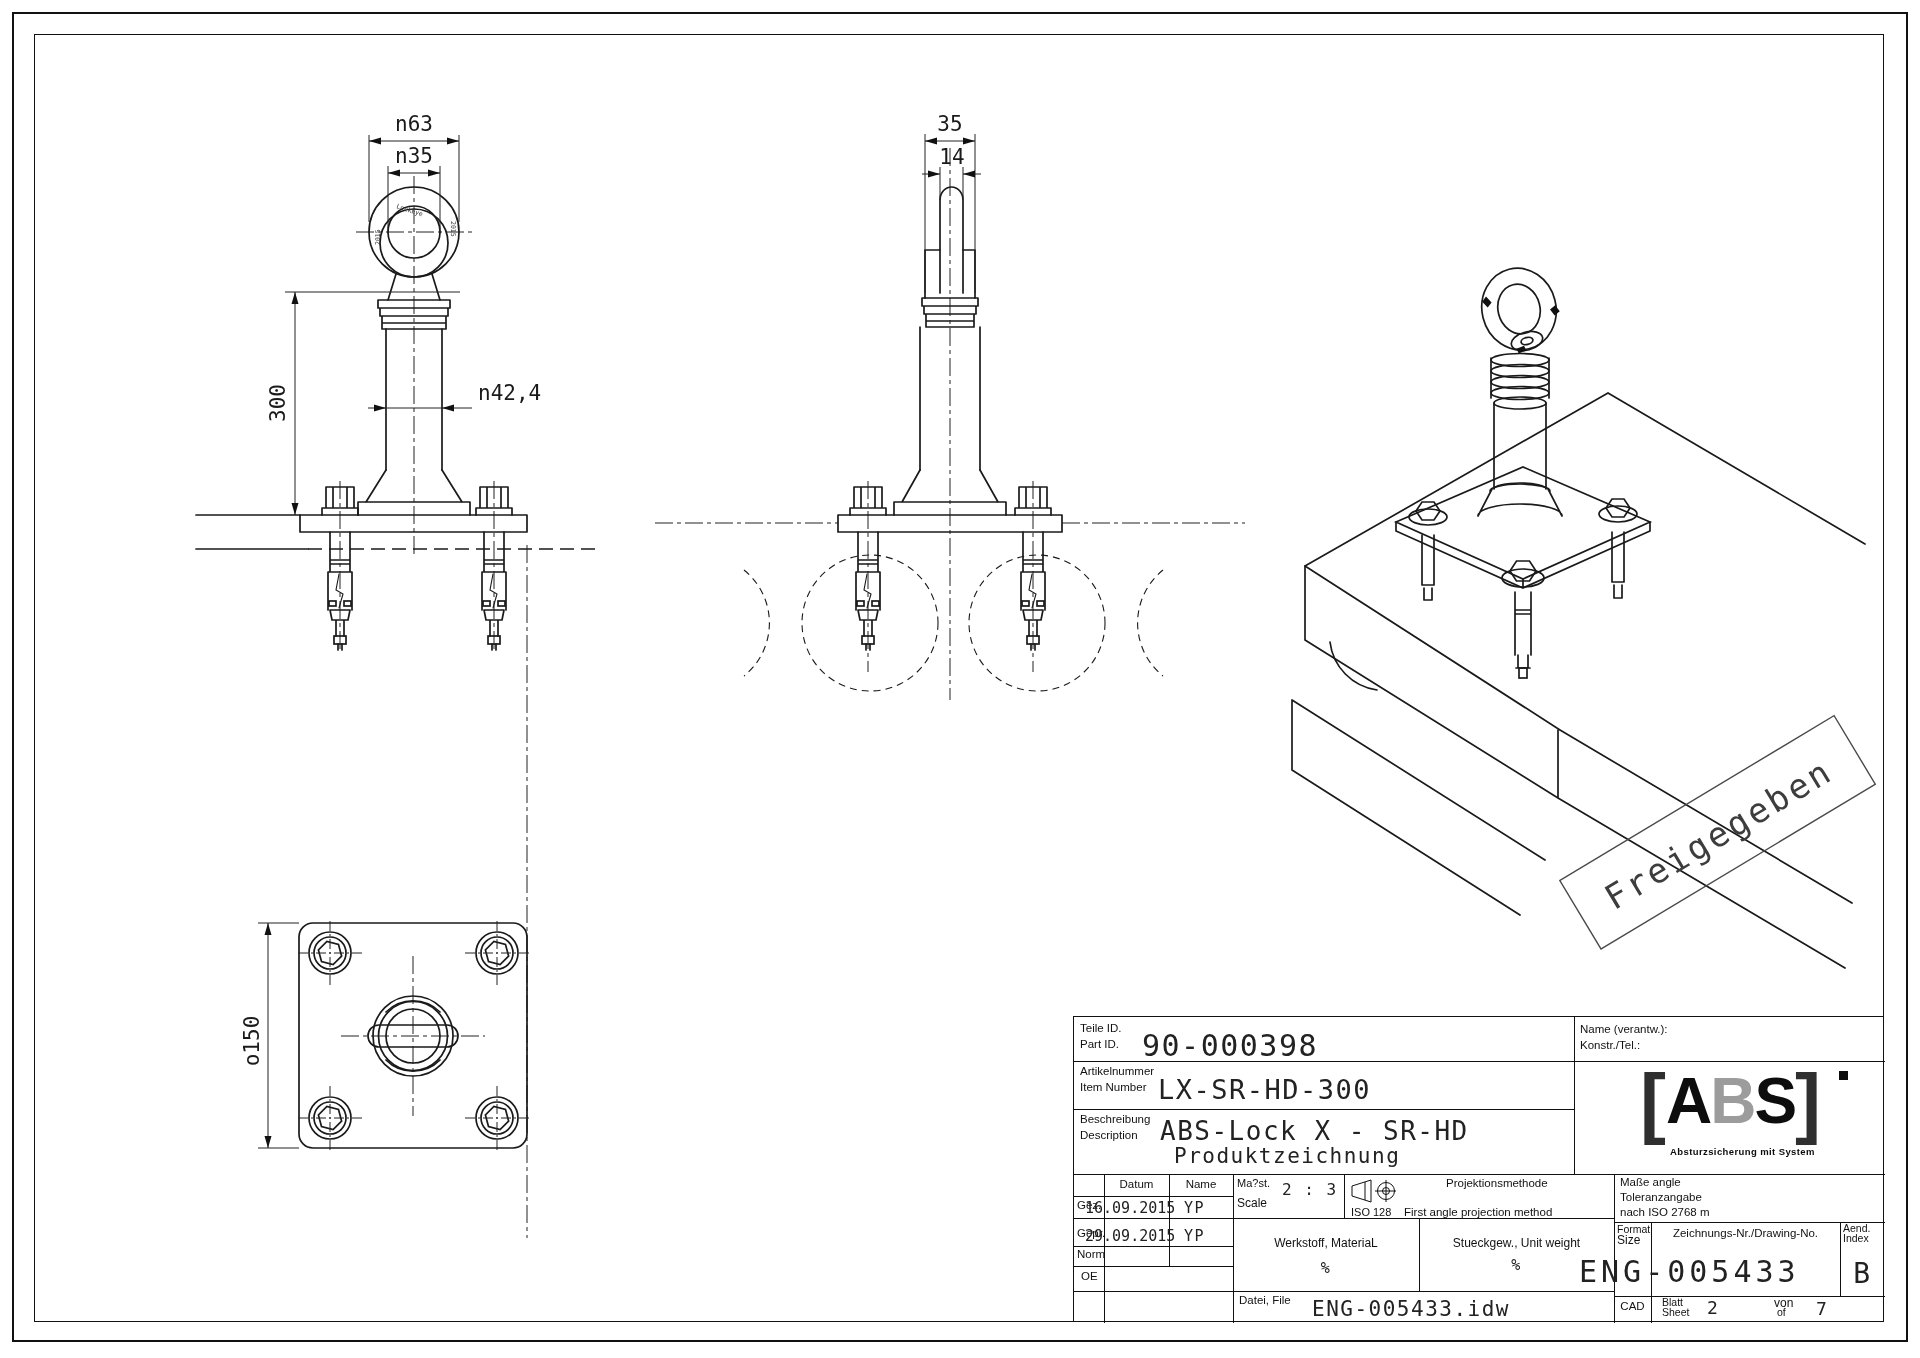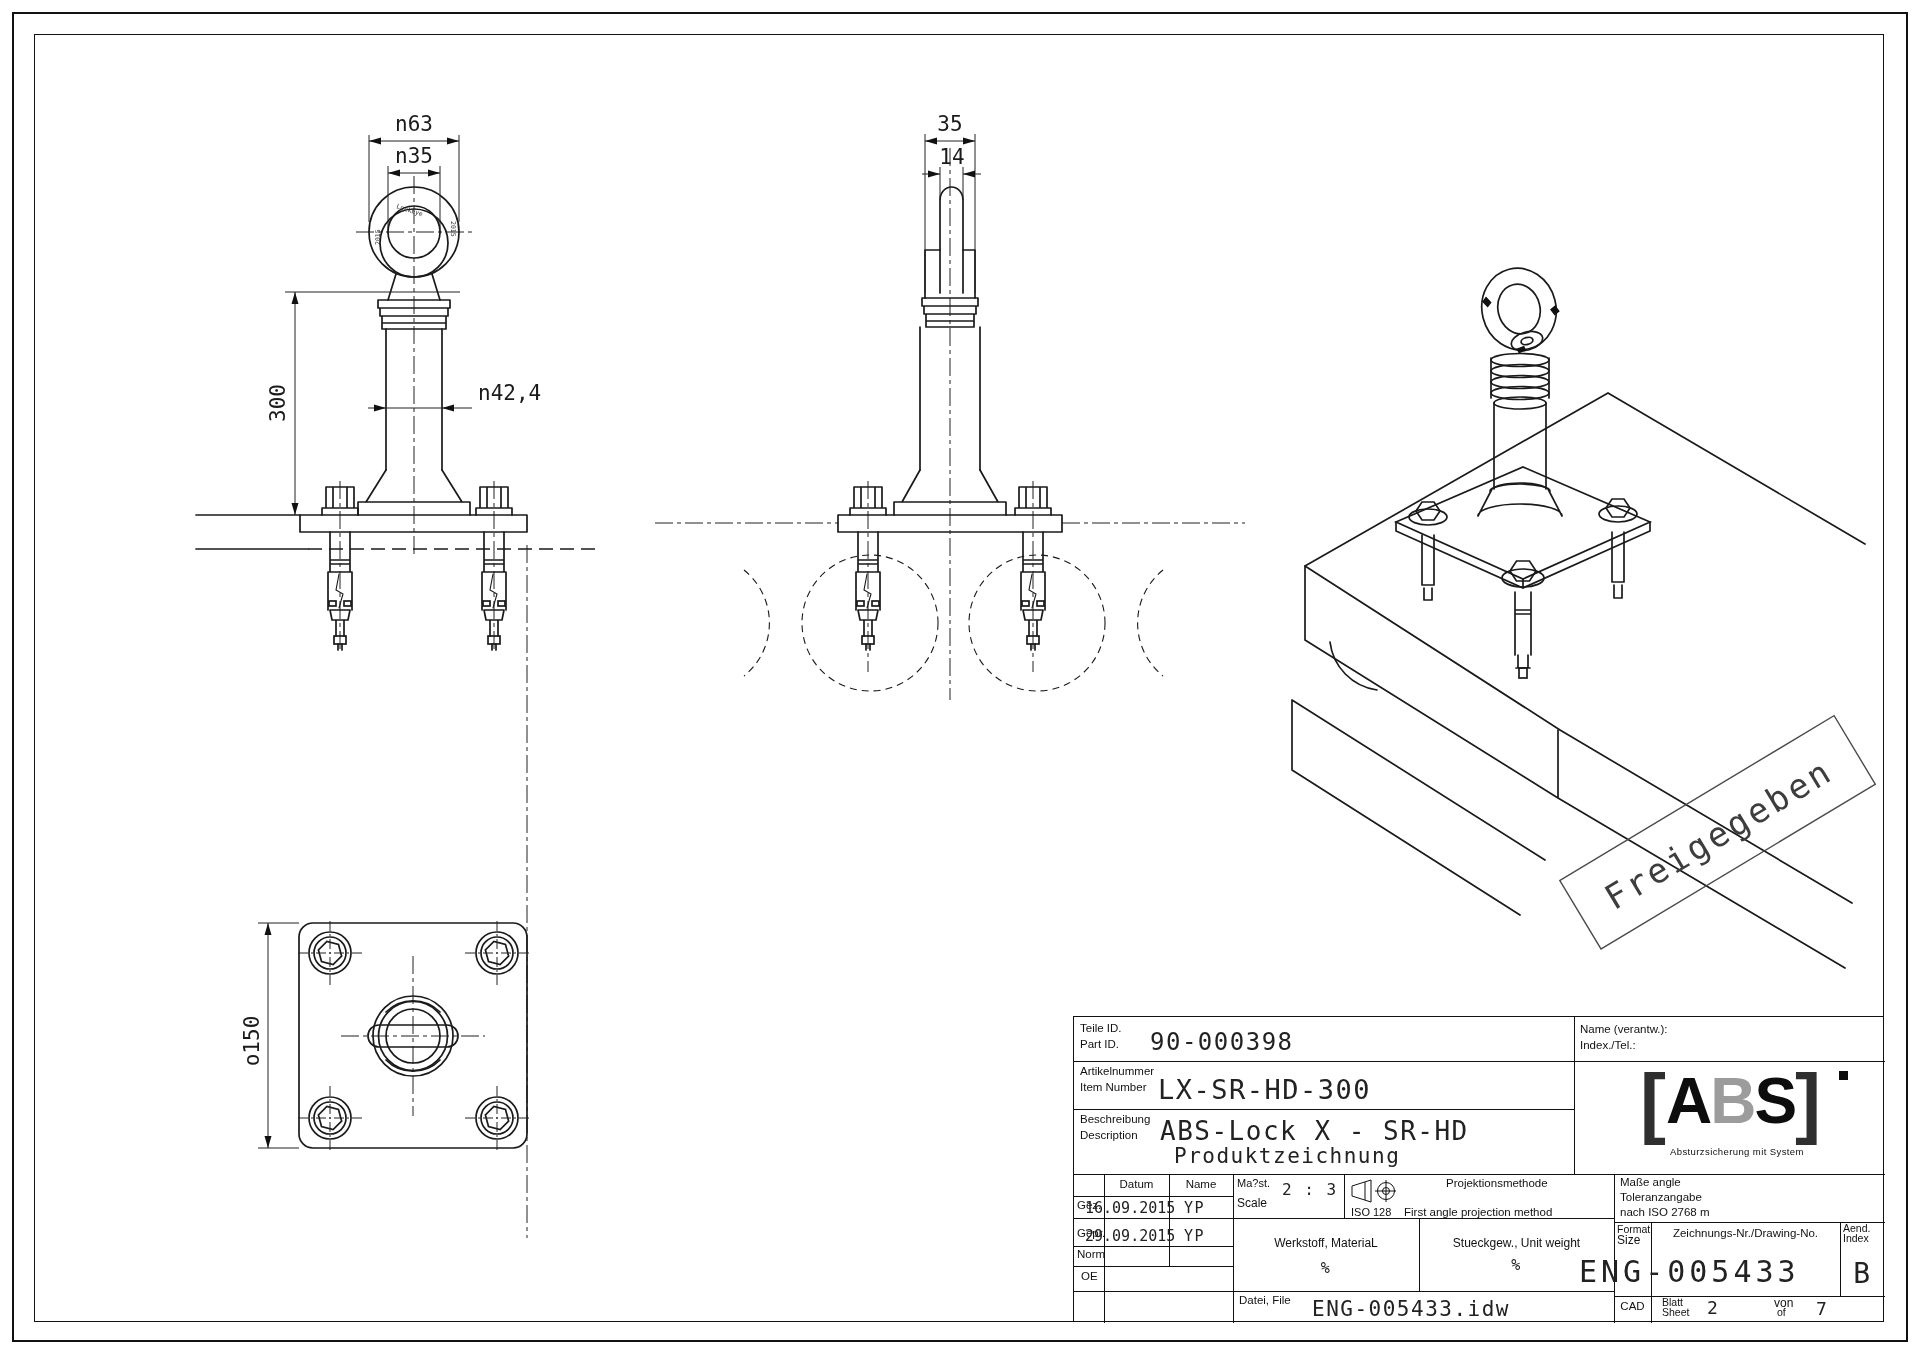--- a/index.html
+++ b/index.html
@@ -25,21 +25,21 @@
   .t{position:absolute;white-space:nowrap;font-size:11.5px;color:#111;line-height:1.1}
   .cad{font-family:"DejaVu Sans Mono",monospace;color:#222;letter-spacing:1.5px}
   .ctr{text-align:center}
   
   #abs-logo{position:absolute;left:566px;top:54px;width:214px;height:100px}
   #abs-logo .row{display:flex;align-items:flex-start;height:74px}
   .brk{font-size:78px;font-weight:900;color:#2f2f2f;line-height:0.82}
   .lA,.lS{font-size:64px;font-weight:800;color:#0d0d0d;line-height:0.95;letter-spacing:-2px}
   .lB{font-size:64px;font-weight:800;color:#9c9c9c;line-height:0.95;letter-spacing:-2px}
   .reg{position:absolute;right:6px;top:0;width:9px;height:9px;background:#0d0d0d}
-  .tag{position:absolute;left:30px;bottom:14px;font-size:9.5px;font-weight:normal;letter-spacing:.4px;color:#0d0d0d}
+  .tag{position:absolute;left:30px;bottom:14px;font-size:9.5px;font-weight:bold;letter-spacing:.4px;color:#0d0d0d}
 </style>
 </head>
 <body>
 
 <div class="frame" id="outer-border"></div>
 <div class="frame" id="inner-frame"></div>
 
 <svg width="1920" height="1358" viewBox="0 0 1920 1358">
   <defs>
     <g id="bolt-head" class="ln">
@@ -219,33 +219,33 @@
   <div class="tbl" style="left:30px;top:157px;width:1px;height:149px"></div>
   <div class="tbl" style="left:95px;top:157px;width:1px;height:92px"></div>
   <div class="tbl" style="left:159px;top:157px;width:1px;height:149px"></div>
   <div class="tbl" style="left:270px;top:157px;width:1px;height:44px"></div>
   <div class="tbl" style="left:345px;top:201px;width:1px;height:73px"></div>
   <div class="tbl" style="left:577px;top:205px;width:1px;height:101px"></div>
   <div class="tbl" style="left:766px;top:205px;width:1px;height:74px"></div>
 
   <div class="t" style="left:6px;top:5px">Teile ID.</div>
   <div class="t" style="left:6px;top:21px">Part ID.</div>
-  <div class="t cad" style="left:76px;top:12px;font-size:24px">90-000398</div>
+  <div class="t cad" style="left:68px;top:12px;font-size:30px">90-000398</div>
 
   <div class="t" style="left:6px;top:48px">Artikelnummer</div>
   <div class="t" style="left:6px;top:64px">Item Number</div>
   <div class="t cad" style="left:84px;top:58px;font-size:27px">LX-SR-HD-300</div>
 
   <div class="t" style="left:6px;top:96px">Beschreibung</div>
   <div class="t" style="left:6px;top:112px">Description</div>
   <div class="t cad" style="left:86px;top:100px;font-size:26px">ABS-Lock X  -  SR-HD</div>
   <div class="t cad" style="left:100px;top:128px;font-size:21px">Produktzeichnung</div>
 
   <div class="t" style="left:506px;top:6px">Name (verantw.):</div>
-  <div class="t" style="left:506px;top:22px">Index./Tel.:</div>
+  <div class="t" style="left:506px;top:22px">Konstr./Tel.:</div>
 
   <div id="abs-logo">
     <div class="row">
       <span class="brk">[</span>
         <span class="lA">A</span>
         <span class="lB">B</span>
         <span class="lS">S</span>
         <span class="brk">]</span>
     </div>
     <span class="reg"></span>

